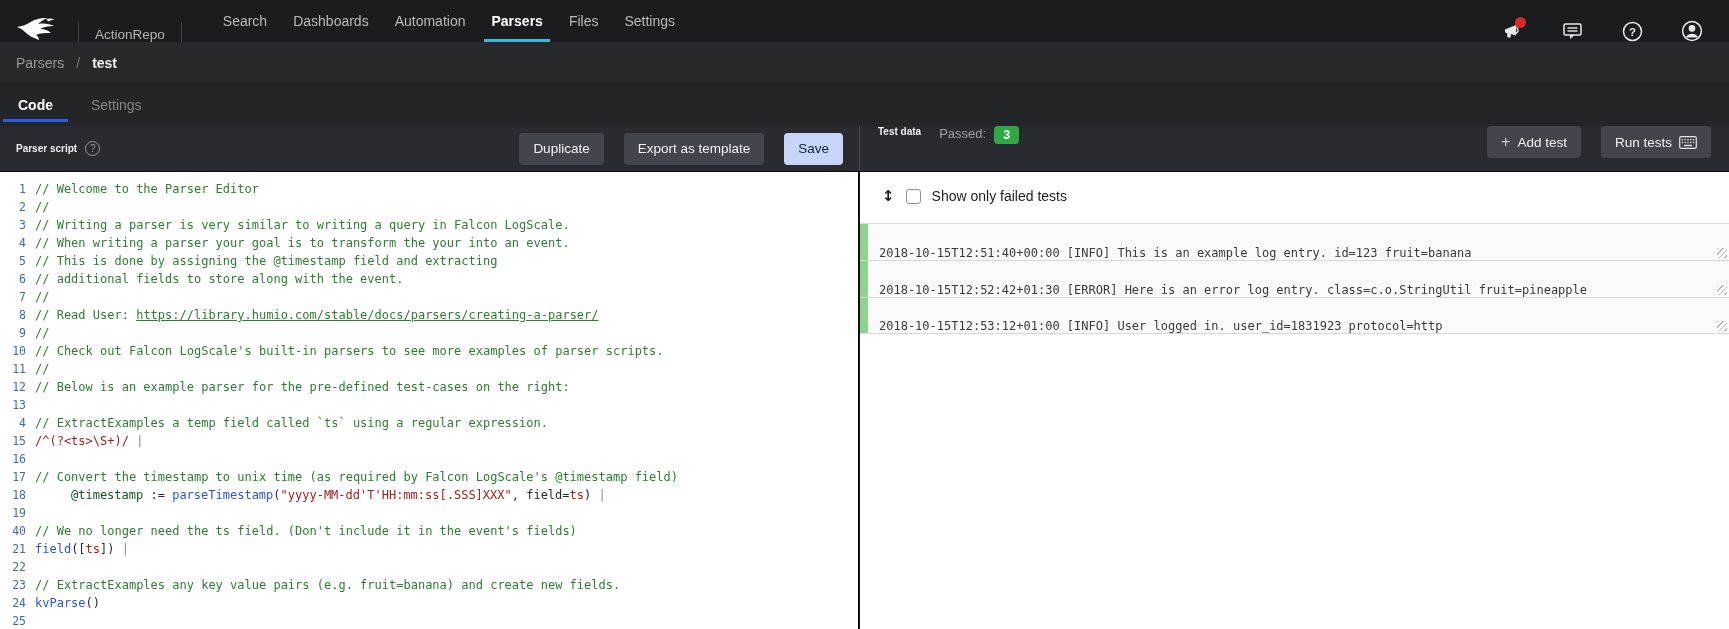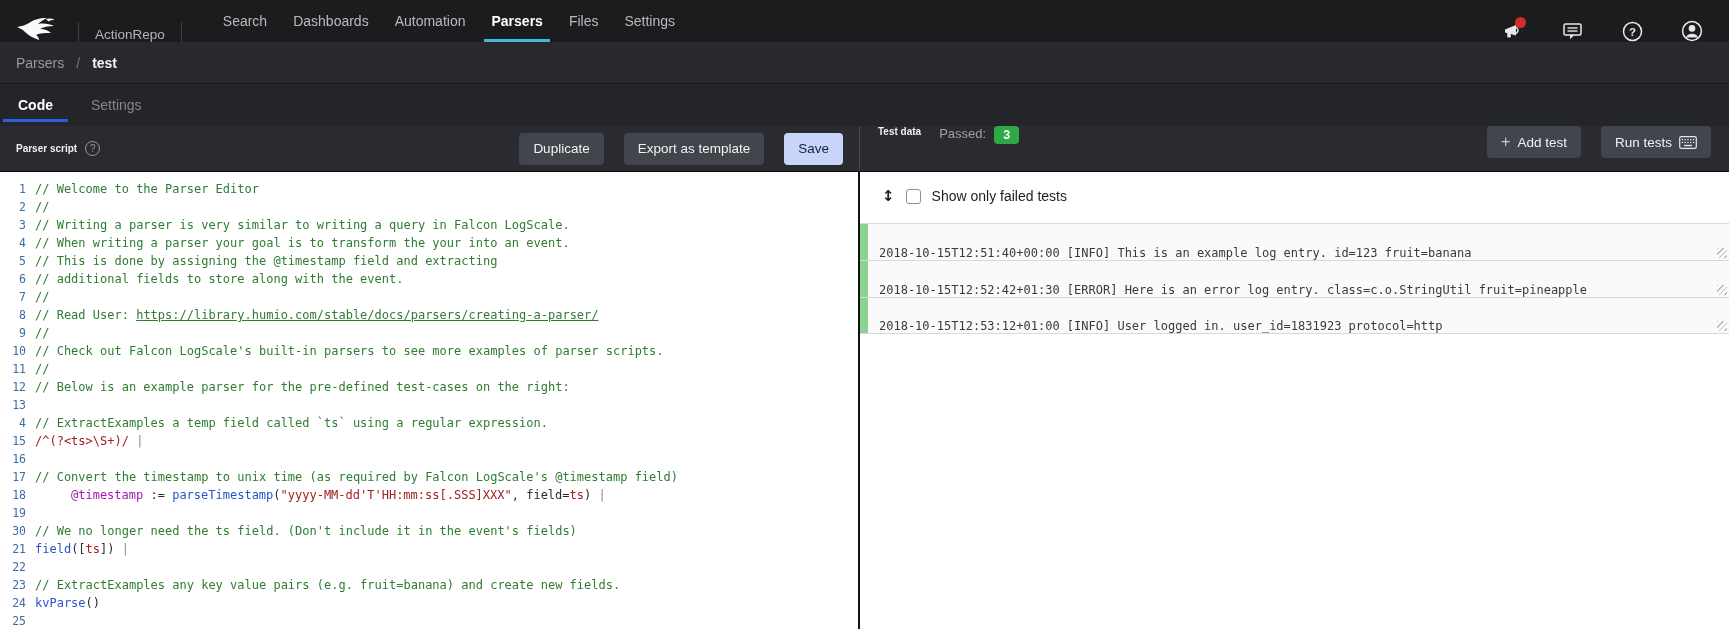--- a/index.html
+++ b/index.html
@@ -67,21 +67,21 @@
          overflow:hidden; font-family:"DejaVu Sans Mono", monospace;
          font-size:12px; line-height:18px; background:#fff; }
   .code-line { display:flex; white-space:pre; }
   .ln { width:26px; flex-shrink:0; text-align:right; color:#3d6da6; font-size:11.5px;
         user-select:none; }
   .code { padding-left:9px; white-space:pre; }
   .seg-comment { color:#2e7d32; }
   .seg-link { color:#2e7d32; text-decoration:underline; cursor:pointer; }
   .seg-regex, .seg-string, .seg-field { color:#a12121; }
   .seg-function { color:#2954cc; }
-  .seg-decl { color:#a21caf;padding-left:36px; }
+  .seg-decl { color:#14532d;padding-left:36px; }
   .seg-plain { color:#2b2b2b; }
   .seg-pipe { color:#8a8a8a; }
 
   .test-pane { flex:1; display:flex; flex-direction:column; background:#fff; overflow:hidden; }
   .filter-row { display:flex; align-items:center; gap:11px; padding:16px 0 10px 22px; }
   .sort-icon { font-family:"DejaVu Sans", sans-serif; font-size:15px; font-weight:700;
          color:#1e1e20; cursor:pointer; line-height:1; }
   .checkbox { width:15px; height:15px; border:1.5px solid #8f9094; border-radius:3px;
          background:#fff; cursor:pointer; flex-shrink:0; }
   .filter-label { font-size:14px; color:#1d1d1f; }
@@ -220,21 +220,21 @@
       <div class="code-line"><span class="ln">10</span><span class="code"><span class="seg-comment">// Check out Falcon LogScale's built-in parsers to see more examples of parser scripts.</span></span></div>
       <div class="code-line"><span class="ln">11</span><span class="code"><span class="seg-comment">//</span></span></div>
       <div class="code-line"><span class="ln">12</span><span class="code"><span class="seg-comment">// Below is an example parser for the pre-defined test-cases on the right:</span></span></div>
       <div class="code-line"><span class="ln">13</span><span class="code"> </span></div>
       <div class="code-line"><span class="ln">4</span><span class="code"><span class="seg-comment">// ExtractExamples a temp field called `ts` using a regular expression.</span></span></div>
       <div class="code-line"><span class="ln">15</span><span class="code"><span class="seg-regex">/^(?&lt;ts&gt;\S+)/</span><span class="seg-plain"> </span><span class="seg-pipe">|</span></span></div>
       <div class="code-line"><span class="ln">16</span><span class="code"> </span></div>
       <div class="code-line"><span class="ln">17</span><span class="code"><span class="seg-comment">// Convert the timestamp to unix time (as required by Falcon LogScale's @timestamp field)</span></span></div>
       <div class="code-line"><span class="ln">18</span><span class="code"><span class="seg-decl">@timestamp</span><span class="seg-plain"> := </span><span class="seg-function">parseTimestamp</span><span class="seg-plain">(</span><span class="seg-string">"yyyy-MM-dd'T'HH:mm:ss[.SSS]XXX"</span><span class="seg-plain">, field=</span><span class="seg-field">ts</span><span class="seg-plain">) </span><span class="seg-pipe">|</span></span></div>
       <div class="code-line"><span class="ln">19</span><span class="code"> </span></div>
-      <div class="code-line"><span class="ln">30</span><span class="code"><span class="seg-comment">// We no longer need the ts field. (Don't include it in the event's fields)</span></span></div>
+      <div class="code-line"><span class="ln">40</span><span class="code"><span class="seg-comment">// We no longer need the ts field. (Don't include it in the event's fields)</span></span></div>
       <div class="code-line"><span class="ln">21</span><span class="code"><span class="seg-function">field</span><span class="seg-plain">([</span><span class="seg-field">ts</span><span class="seg-plain">]) </span><span class="seg-pipe">|</span></span></div>
       <div class="code-line"><span class="ln">22</span><span class="code"> </span></div>
       <div class="code-line"><span class="ln">23</span><span class="code"><span class="seg-comment">// ExtractExamples any key value pairs (e.g. fruit=banana) and create new fields.</span></span></div>
       <div class="code-line"><span class="ln">24</span><span class="code"><span class="seg-function">kvParse</span><span class="seg-plain">()</span></span></div>
       <div class="code-line"><span class="ln">25</span><span class="code"> </span></div>
     </div>
   <div class="test-pane">
     <div class="filter-row">
       <span class="sort-icon">↕</span>
       <span class="checkbox"></span>

